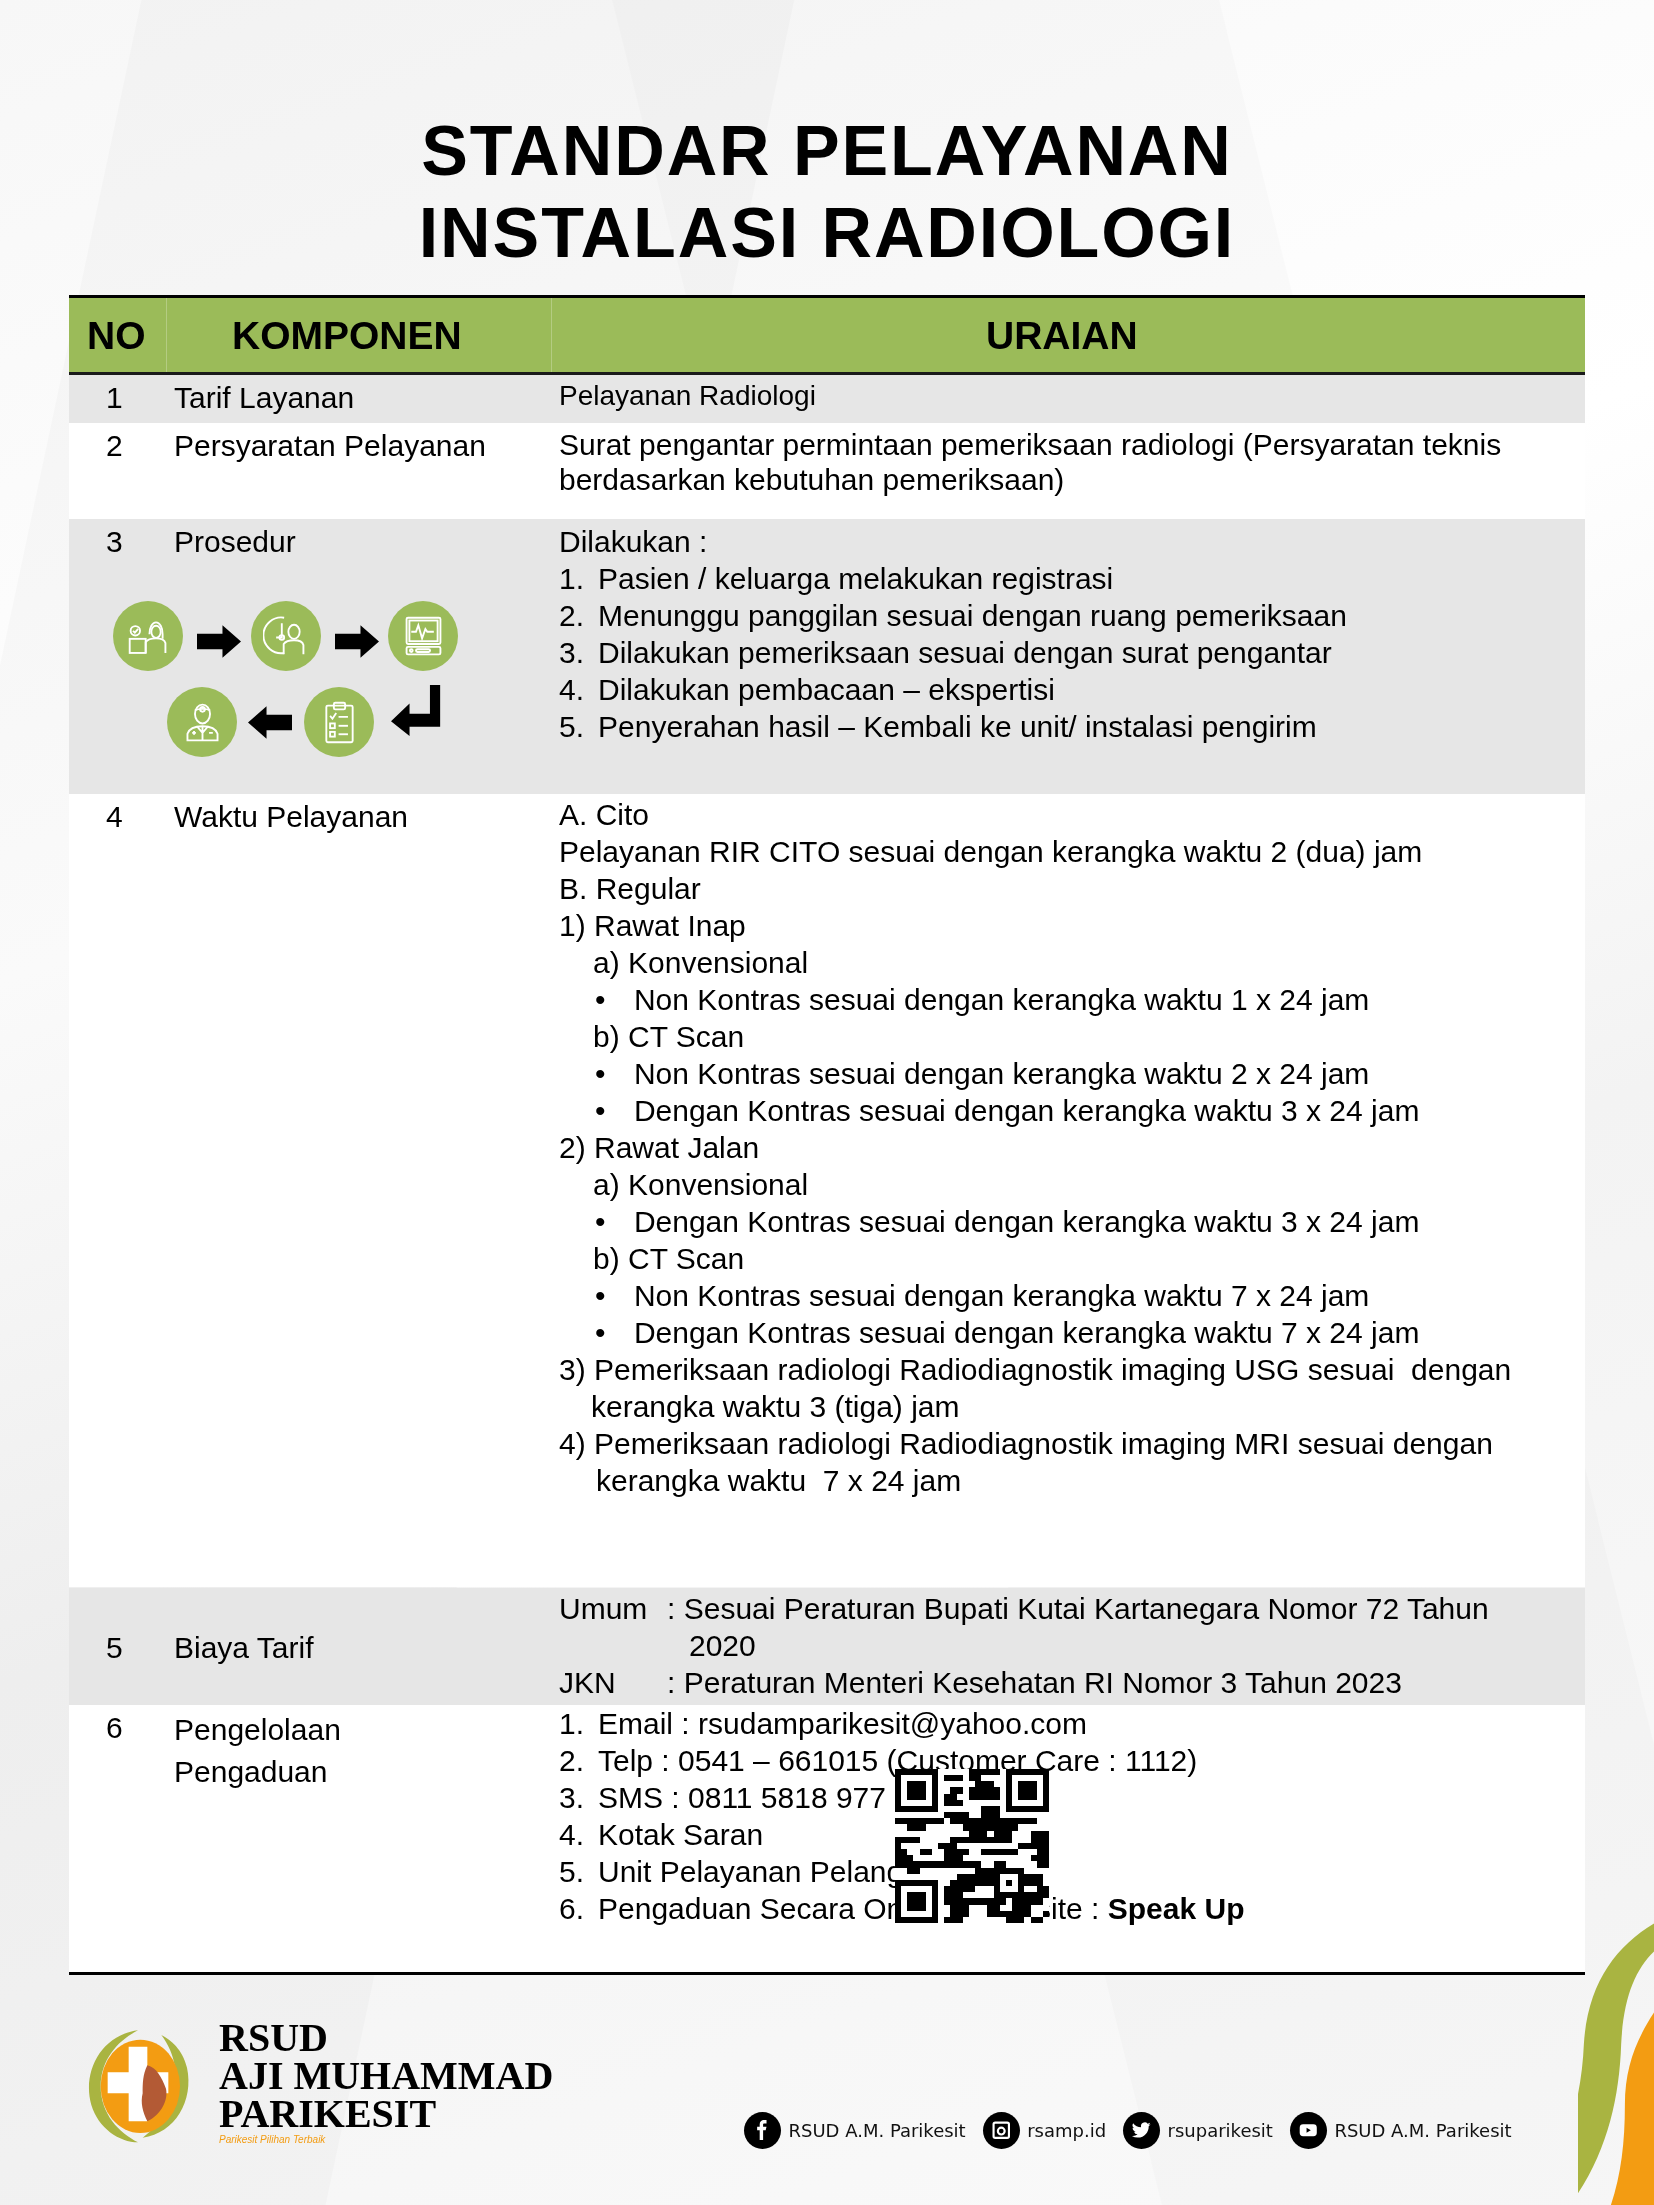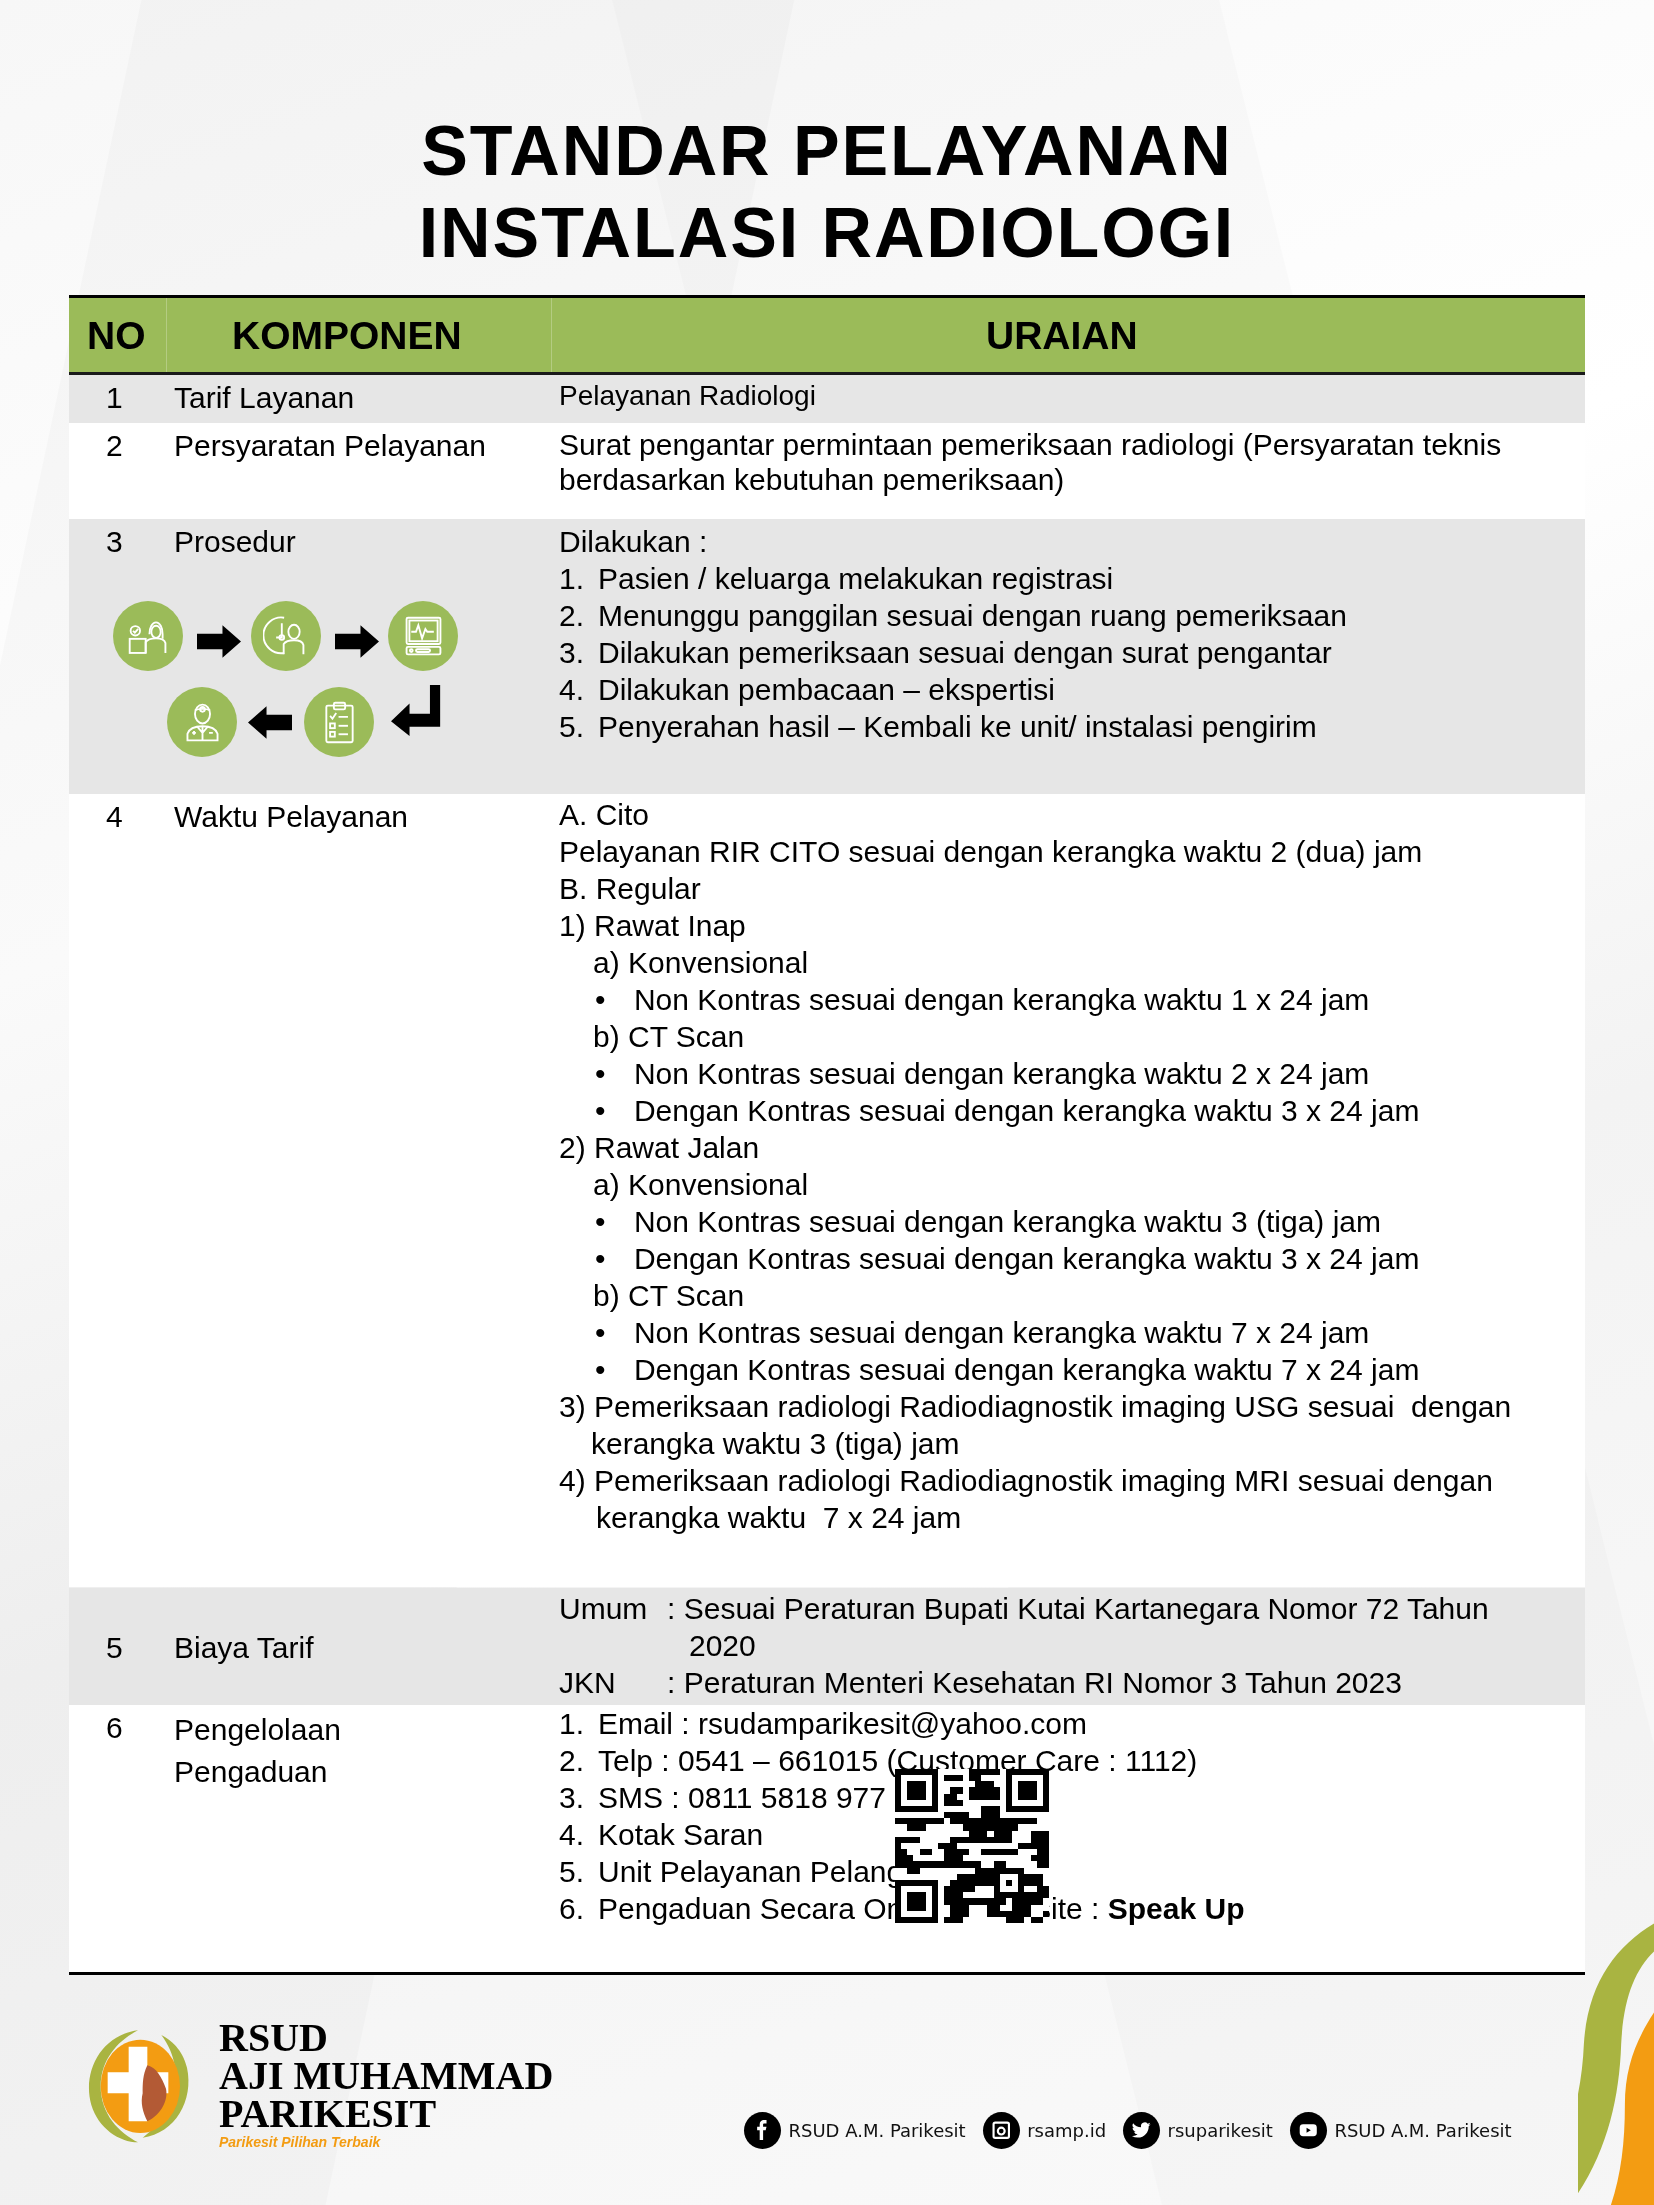--- a/index.html
+++ b/index.html
@@ -45,21 +45,21 @@
   .pcircle { position:absolute; width:70px; height:70px; border-radius:50%; background:#9bbb59; }
   .pcircle svg { position:absolute; left:11.7px; top:11.7px; width:47px; height:47px; }
   .parrow { position:absolute; }
 
   .qr { position:absolute; left:826px; top:64px; width:154px; height:154px; }
 
   .bottom-rule { position:absolute; left:69px; top:1972px; width:1516px; height:2.8px; background:#000; }
 
   .logo { position:absolute; left:82px; top:2021px; width:112px; height:126px; }
   .logo-text { position:absolute; left:219px; top:2019px; font-family:"Liberation Serif", serif; font-weight:bold; line-height:38px; font-size:40px; }
-  .logo-tag { position:absolute; left:219px; top:2134px; font-family:"Liberation Sans", sans-serif; font-style:italic; font-weight:bold; font-size:14px; color:#f39c12; }
+  .logo-tag { position:absolute; left:219px; top:2134px; font-family:"Liberation Sans", sans-serif; font-style:italic; font-weight:normal; font-size:10px; color:#f39c12; }
 
   .socials { position:absolute; left:744px; top:2109px; height:42px; display:flex; align-items:center; }
   .soc { display:flex; align-items:center; margin-right:17px; }
   .soc-icon { width:37px; height:37px; border-radius:50%; background:#000; position:relative; }
   .soc-icon svg { position:absolute; left:8.4px; top:8.4px; width:20.5px; height:20.5px; }
   .soc-label { font-family:"DejaVu Sans", sans-serif; font-size:18px; margin-left:7.5px; color:#111; }
 
   .deco { position:absolute; left:1578px; top:1867px; width:77px; height:338px; }
 </style>
 </head>
@@ -196,21 +196,20 @@
         <div class="line"><span>Pelayanan RIR CITO sesuai dengan kerangka waktu 2 (dua) jam</span></div>
         <div class="line"><span>B. Regular</span></div>
         <div class="line"><span>1) Rawat Inap</span></div>
         <div class="line ind1"><span>a) Konvensional</span></div>
         <div class="line" style="padding-left: 34px;"><span class="bullet">•</span><span>Non Kontras sesuai dengan kerangka waktu 1 x 24 jam</span></div>
         <div class="line ind1"><span>b) CT Scan</span></div>
         <div class="line" style="padding-left: 34px;"><span class="bullet">•</span><span>Non Kontras sesuai dengan kerangka waktu 2 x 24 jam</span></div>
         <div class="line" style="padding-left: 34px;"><span class="bullet">•</span><span>Dengan Kontras sesuai dengan kerangka waktu 3 x 24 jam</span></div>
         <div class="line"><span>2) Rawat Jalan</span></div>
         <div class="line ind1"><span>a) Konvensional</span></div>
-        <div class="line" style="padding-left: 34px;"><span class="bullet">•</span><span>Non Kontras sesuai dengan kerangka waktu 3 (tiga) jam</span></div>
         <div class="line" style="padding-left: 34px;"><span class="bullet">•</span><span>Dengan Kontras sesuai dengan kerangka waktu 3 x 24 jam</span></div>
         <div class="line ind1"><span>b) CT Scan</span></div>
         <div class="line" style="padding-left: 34px;"><span class="bullet">•</span><span>Non Kontras sesuai dengan kerangka waktu 7 x 24 jam</span></div>
         <div class="line" style="padding-left: 34px;"><span class="bullet">•</span><span>Dengan Kontras sesuai dengan kerangka waktu 7 x 24 jam</span></div>
         <div class="line"><span>3) Pemeriksaan radiologi Radiodiagnostik imaging USG sesuai  dengan</span></div>
         <div class="line ind2"><span>kerangka waktu 3 (tiga) jam</span></div>
         <div class="line"><span>4) Pemeriksaan radiologi Radiodiagnostik imaging MRI sesuai dengan</span></div>
         <div class="line ind3"><span>kerangka waktu  7 x 24 jam</span></div>
       </div>
   </div>

